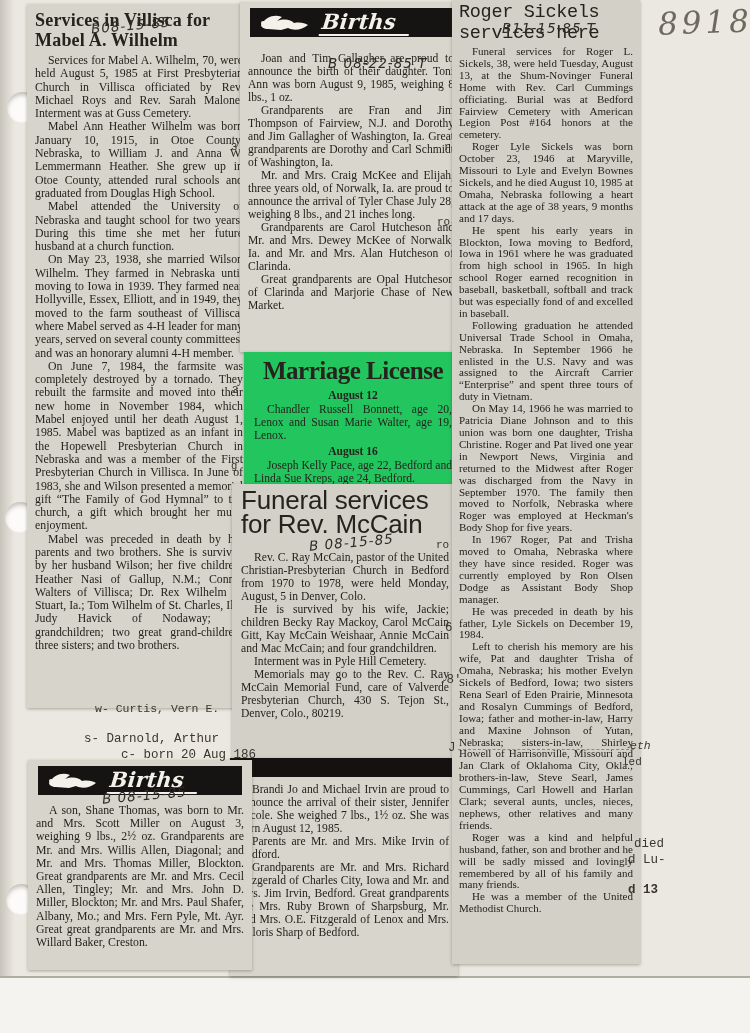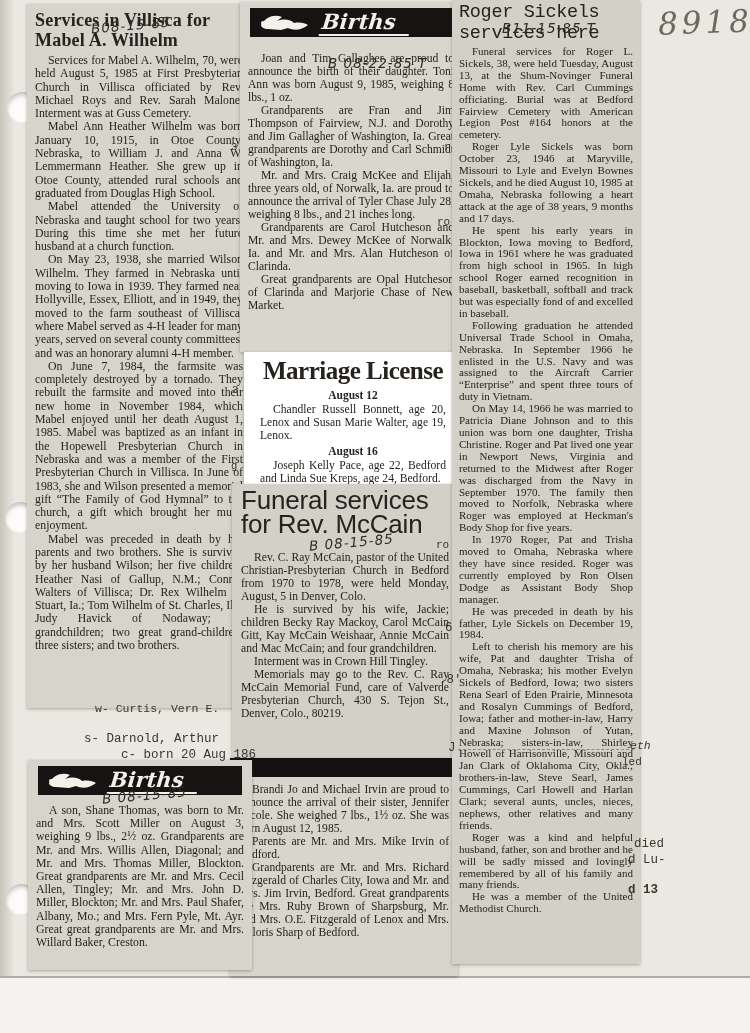--- a/index.html
+++ b/index.html
@@ -26,22 +26,22 @@
 
   .clip-mabel{left:27px;top:4px;width:224px;height:704px;background:#d7d4cb;
     padding:6px 8px;font-size:11.8px;line-height:13.3px;}
   .clip-mabel h2{margin:0 0 4px 0;font-size:18px;line-height:20px;font-weight:600;
     letter-spacing:.2px;font-family:"Liberation Serif",serif;}
 
   .clip-births-top{left:240px;top:2px;width:222px;height:350px;background:#d9d6cd;
     padding:4px 8px;font-size:11.6px;line-height:13px;}
   .clip-births-top .para-wrap{margin-top:15px;}
 
-  .clip-marriage{left:244px;top:352px;width:218px;height:132px;background:#ffffff;
-    padding:5px 16px;font-size:11.6px;line-height:13px;}
+  .clip-marriage{left:244px;top:352px;width:218px;height:132px;background:#22c55e;
+    padding:5px 10px;font-size:11.6px;line-height:13px;}
   .clip-marriage h2{margin:0 0 5px 0;font-size:25px;line-height:27px;font-weight:bold;
     text-align:center;letter-spacing:-.5px;font-family:"Liberation Serif",serif;}
   .entry-date{font-weight:bold;font-size:11.5px;text-align:center;margin:3px 0 1px;}
 
   .clip-mccain{left:232px;top:484px;width:226px;height:276px;background:#d3d0c7;
     padding:4px 9px;font-size:11.6px;line-height:13px;}
   .clip-mccain h2{margin:0;font-size:26px;line-height:24px;font-weight:400;
     font-family:"Liberation Sans",sans-serif;letter-spacing:-.2px;}
   .mccain-note{display:block;margin:0 0 2px 68px;}
 
@@ -148,21 +148,21 @@
   <p>Chandler Russell Bonnett, age 20, Lenox and Susan Marie Walter, age 19, Lenox.</p>
   <div class="entry-date">August 16</div>
   <p>Joseph Kelly Pace, age 22, Bedford and Linda Sue Kreps, age 24, Bedford.</p>
 </div>
 
 <div class="clip clip-mccain">
   <h2>Funeral services for Rev. McCain</h2>
   <span class="hand mccain-note rot">B 08-15-85</span>
   <p>Rev. C. Ray McCain, pastor of the United Christian-Presbyterian Church in Bedford from 1970 to 1978, were held Monday, August, 5 in Denver, Colo.</p>
   <p>He is survived by his wife, Jackie; children Becky Ray Mackoy, Carol McCain Gitt, Kay McCain Weishaar, Annie McCain and Mac McCain; and four grandchildren.</p>
-  <p>Interment was in Crown Hill Tingley.</p>
+  <p>Interment was in Pyle Hill Cemetery.</p>
   <p>Memorials may go to the Rev. C. Ray McCain Memorial Fund, care of Valverde Presbyterian Church, 430 S. Tejon St., Denver, Colo., 80219.</p>
 </div>
 
 <div class="clip clip-irvin">
   <div class="irvin-bar"></div>
   <p>Brandi Jo and Michael Irvin are proud to announce the arrival of their sister, Jennifer Nicole. She weighed 7 lbs., 1½ oz. She was born August 12, 1985.</p>
   <p>Parents are Mr. and Mrs. Mike Irvin of Bedford.</p>
   <p>Grandparents are Mr. and Mrs. Richard Fitzgerald of Charles City, Iowa and Mr. and Mrs. Jim Irvin, Bedford. Great grandparents are Mrs. Ruby Brown of Sharpsburg, Mr. and Mrs. O.E. Fitzgerald of Lenox and Mrs. Chloris Sharp of Bedford.</p>
 </div>
 
@@ -184,21 +184,21 @@
 
 <div class="clip clip-sickels">
   <h2>Roger Sickels services here</h2>
   <span class="hand abs sickels-note">B11-15-85 T</span>
   <div class="tear"></div>
   <p>Funeral services for Roger L. Sickels, 38, were held Tuesday, August 13, at the Shum-Novinger Funeral Home with Rev. Carl Cummings officiating. Burial was at Bedford Fairview Cemetery with American Legion Post #164 honors at the cemetery.</p>
   <p>Roger Lyle Sickels was born October 23, 1946 at Maryville, Missouri to Lyle and Evelyn Bownes Sickels, and he died August 10, 1985 at Omaha, Nebraska following a heart attack at the age of 38 years, 9 months and 17 days.</p>
   <p>He spent his early years in Blockton, Iowa moving to Bedford, Iowa in 1961 where he was graduated from high school in 1965. In high school Roger earned recognition in baseball, basketball, softball and track but was especially fond of and excelled in baseball.</p>
   <p>Following graduation he attended Universal Trade School in Omaha, Nebraska. In September 1966 he enlisted in the U.S. Navy and was assigned to the Aircraft Carrier “Enterprise” and spent three tours of duty in Vietnam.</p>
   <p>On May 14, 1966 he was married to Patricia Diane Johnson and to this union was born one daughter, Trisha Christine. Roger and Pat lived one year in Newport News, Virginia and returned to the Midwest after Roger was discharged from the Navy in September 1970. The family then moved to Norfolk, Nebraska where Roger was employed at Heckman's Body Shop for five years.</p>
-  <p>In 1970 Roger, Pat and Trisha moved to Omaha, Nebraska where they have since resided. Roger was currently employed by Ron Olsen Dodge as Assistant Body Shop manager.</p>
+  <p>In 1967 Roger, Pat and Trisha moved to Omaha, Nebraska where they have since resided. Roger was currently employed by Ron Olsen Dodge as Assistant Body Shop manager.</p>
   <p>He was preceded in death by his father, Lyle Sickels on December 19, 1984.</p>
   <p>Left to cherish his memory are his wife, Pat and daughter Trisha of Omaha, Nebraska; his mother Evelyn Sickels of Bedford, Iowa; two sisters Rena Searl of Eden Prairie, Minnesota and Rosalyn Cummings of Bedford, Iowa; father and mother-in-law, Harry and Maxine Johnson of Yutan, Nebraska; sisters-in-law, Shirley Howell of Harrisonville, Missouri and Jan Clark of Oklahoma City, Okla.; brothers-in-law, Steve Searl, James Cummings, Carl Howell and Harlan Clark; several aunts, uncles, nieces, nephews, other relatives and many friends.</p>
   <p>Roger was a kind and helpful husband, father, son and brother and he will be sadly missed and lovingly remembered by all of his family and many friends.</p>
   <p>He was a member of the United Methodist Church.</p>
 </div>
 
 <span class="frag fr0">w- Curtis, Vern E.</span>
 <span class="frag fr1">s- Darnold, Arthur</span>
 <span class="frag fr2">c- born 20 Aug 186</span>
 <span class="frag fr3">J</span>

